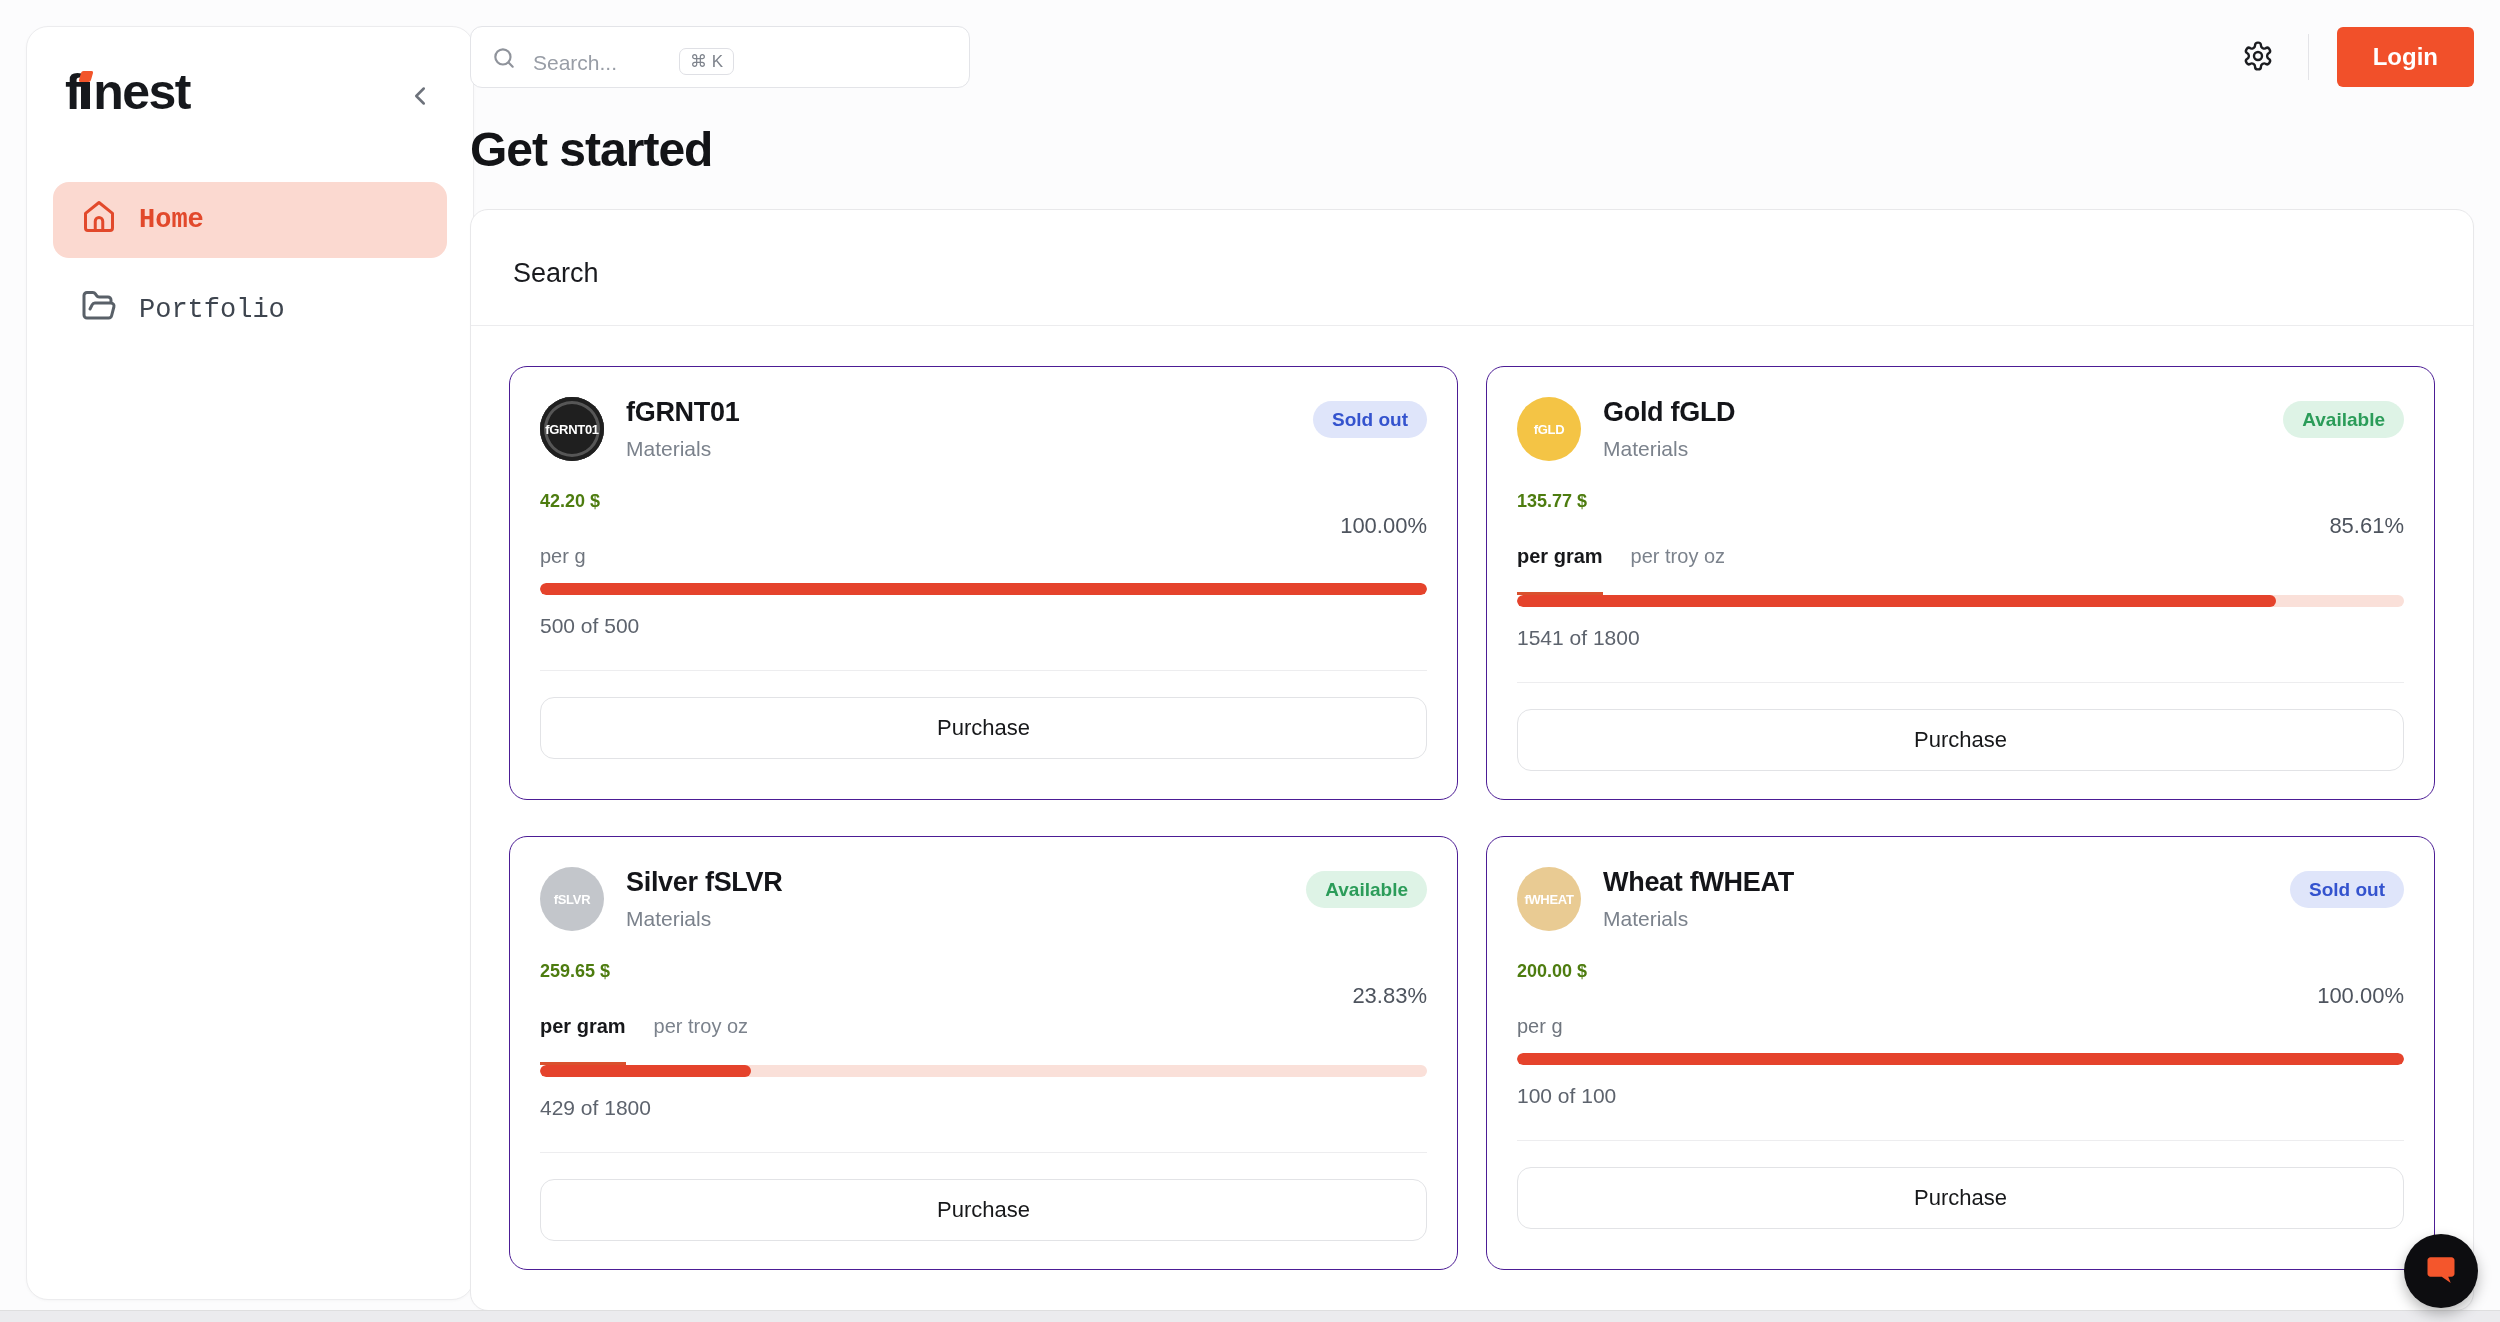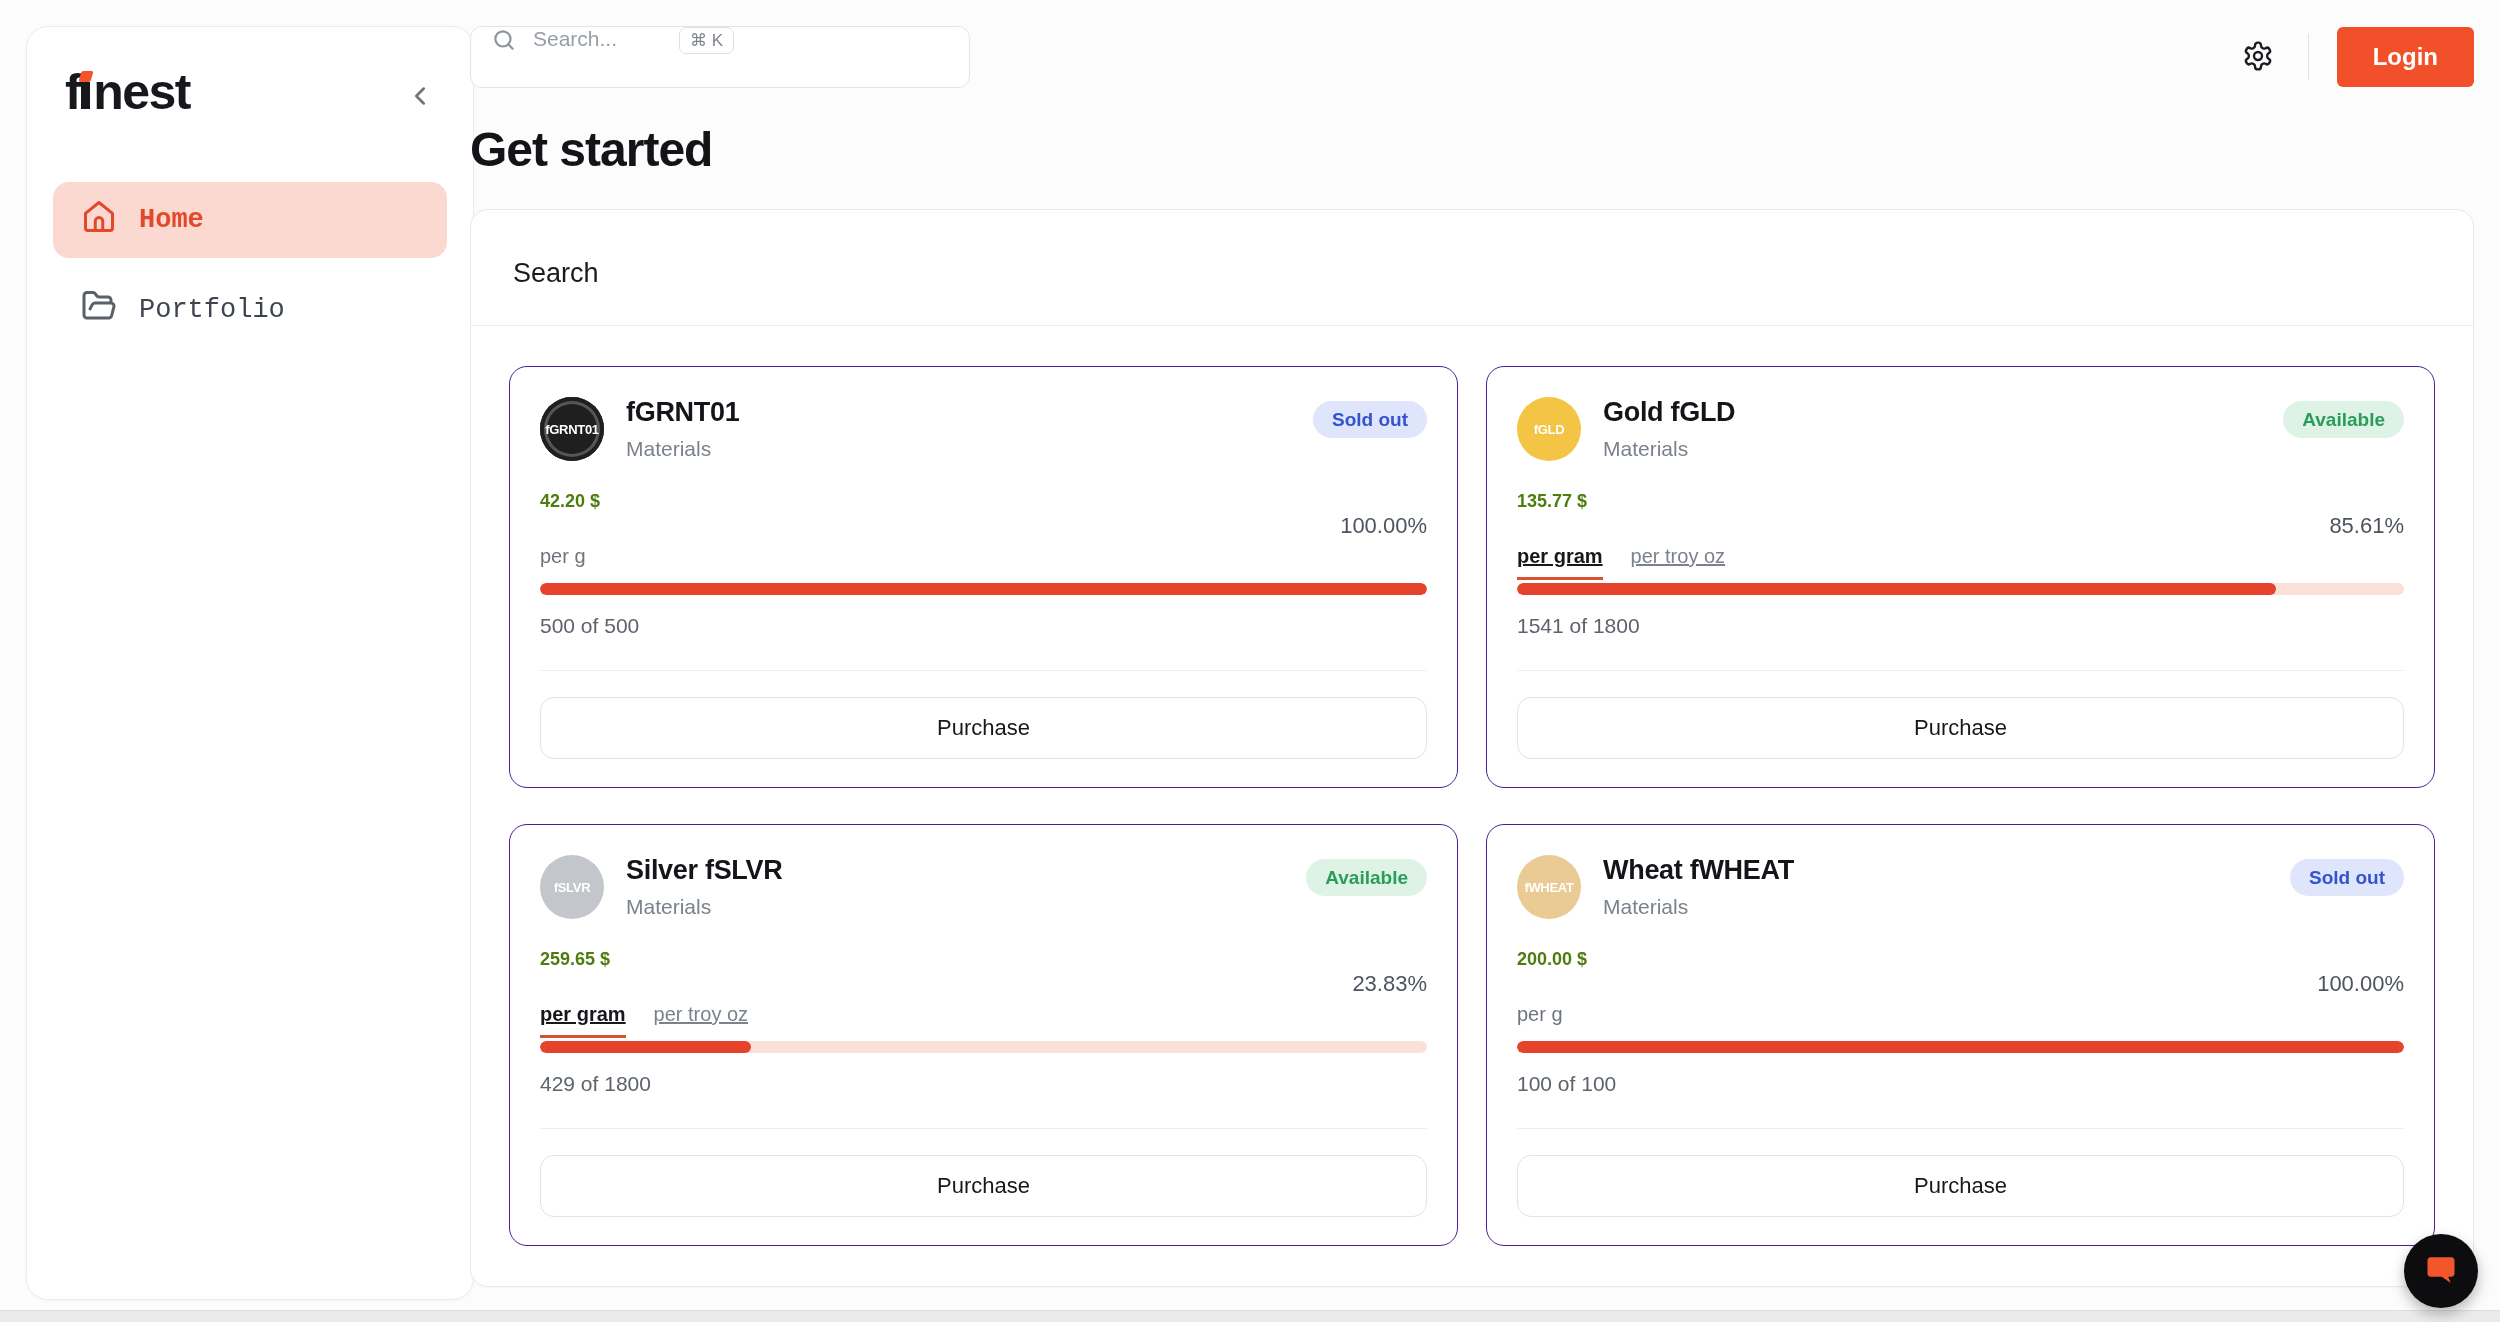--- a/index.html
+++ b/index.html
@@ -36,24 +36,24 @@
     font-size:27px; font-weight:500; color:#3e454f;
     cursor:pointer;
   }
   .nav-item.active { background:#fbd9d0; color:#e2492b; font-weight:600; }
   .nav-item svg { flex:0 0 auto; }
 
   
   .main { position:absolute; left:470px; top:26px; width:2004px; }
   .topbar { display:flex; align-items:center; }
   .search-box {
-    display:flex; align-items:flex-start; gap:16px;
+    display:flex; align-items:flex-end; gap:16px;
     width:500px; height:62px;
     background:#fff; border:1px solid #e3e4e8; border-radius:12px;
-    padding:0 20px;
+    padding:12px 20px;
   }
   .search-box input {
     border:none; outline:none; flex:0 1 auto; width:130px;
     font-size:21px; color:#3e454f; background:transparent;
     font-family:"Liberation Sans","DejaVu Sans",sans-serif;
   }
   .search-box input::placeholder { color:#989da6; }
   .kbd {
     font-size:17px; color:#7f848d;
     border:1.5px solid #dfe0e5; border-radius:7px;
@@ -100,21 +100,21 @@
     padding:9px 19px; border-radius:999px; line-height:1;
   }
   .badge.soldout   { background:#dfe5fa; color:#3453ce; }
   .badge.available { background:#def3e6; color:#2b9c59; }
 
   .price-row { display:flex; justify-content:space-between; align-items:flex-start; margin-top:30px; }
   .price { font-size:18px; font-weight:700; color:#4d7c0f; }
   .pct { font-size:22px; color:#4e545e; margin-top:22px; }
 
   .unit-row { margin-top:6px; display:flex; gap:28px; font-size:20px; color:#6f757e; min-height:38px; align-items:flex-start; }
-  .tab { cursor:pointer; padding-bottom:9px;text-decoration:underline; }
+  .tab { cursor:pointer; padding-bottom:24px; }
   .tab.active { color:#17181b; font-weight:700; border-bottom:3px solid #d9512e; }
   .tab.inactive { color:#7b828c; }
 
   .track { height:12px; border-radius:6px; background:#fae0d9; overflow:hidden; }
   .fill { height:100%; border-radius:6px; background:#e5432c; }
 
   .supply { margin-top:19px; font-size:21px; color:#5d636d; }
   .card-div { border:none; border-top:1px solid #ededef; margin-top:32px; }
   .purchase {
     margin-top:26px; width:100%; height:62px;

